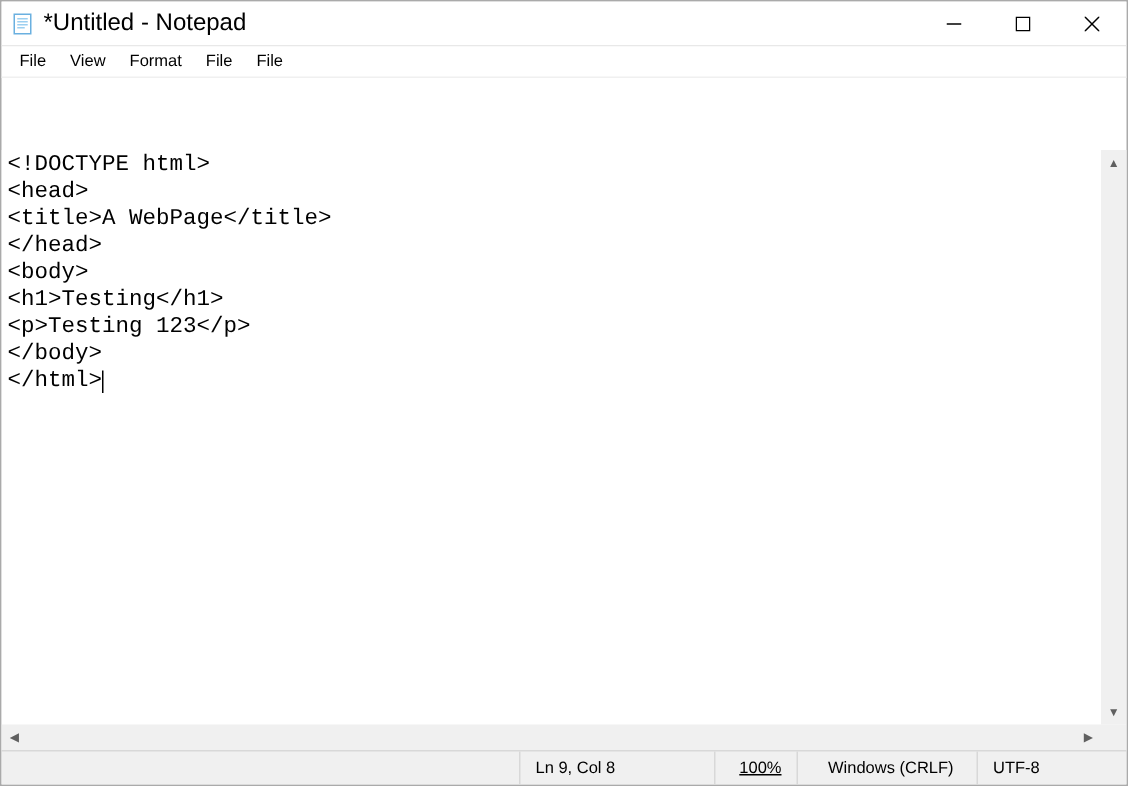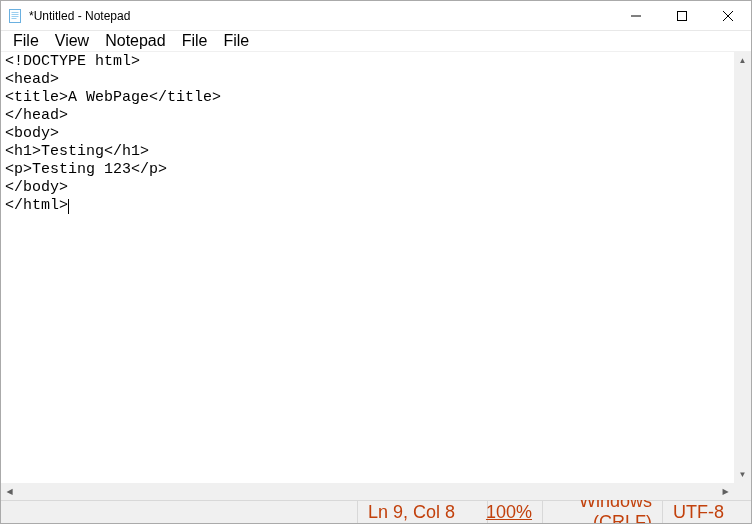--- a/index.html
+++ b/index.html
@@ -29,21 +29,21 @@
     .titlebar-icon {
       width: 16px;
       height: 16px;
       margin-right: 6px;
       display: flex;
       align-items: center;
       justify-content: center;
     }
     .titlebar-title {
       flex: 0 0 auto;
-      font-size: 12px;
+      font-size: 16px;
       color: #000;
     }
     .titlebar-spacer {
       flex: 1;
     }
     .titlebar-controls {
       display: flex;
       height: 100%;
     }
     .titlebar-btn {
@@ -57,32 +57,33 @@
     .titlebar-btn svg {
       display: block;
     }
     .menubar {
       height: 21px;
       background: #ffffff;
       display: flex;
       align-items: center;
       padding: 0 4px;
       border-bottom: 1px solid #f0f0f0;
-      font-size: 16px;
+      font-size: 11px;
     }
     .menubar-item {
       padding: 2px 8px;
       color: #000;
       cursor: default;
     }
     .editor-area {
       flex: 1;
       position: relative;
       background: #ffffff;
       overflow: hidden;
+      margin-top: 48px;
     }
     .editor-content {
       position: absolute;
       top: 0;
       left: 0;
       right: 17px;
       bottom: 17px;
       padding: 1px 4px;
       font-family: Consolas, "Courier New", monospace;
       font-size: 15px;
@@ -137,37 +138,37 @@
       justify-content: center;
       color: #606060;
       font-size: 8px;
     }
     .statusbar {
       height: 23px;
       background: #f0f0f0;
       border-top: 1px solid #d8d8d8;
       display: flex;
       align-items: stretch;
-      font-size: 18px;
-      color: #c2410c;
+      font-size: 11px;
+      color: #000000;
       text-align: right;
     }
     .status-cell {
       border-left: 1px solid #d8d8d8;
       display: flex;
       align-items: center;
       padding: 0 10px;
     }
     .status-spacer {
       flex: 1;
     }
     .status-lncol { width: 130px; }
     .status-zoom { width: 55px; justify-content: flex-end; text-decoration: underline; }
     .status-eol { width: 120px; padding-left: 20px; }
-    .status-enc { width: 89px; }
+    .status-enc { width: 100px; }
   </style>
 </head>
 <body>
 
 <div class="titlebar">
   <span class="titlebar-icon">
     <svg width="16" height="16" viewBox="0 0 16 16">
       <rect x="2.5" y="1.5" width="11" height="13" fill="#ffffff" stroke="#6ab0e0" stroke-width="1"></rect>
       <line x1="4.5" y1="4.5" x2="11.5" y2="4.5" stroke="#9ccff0"></line>
       <line x1="4.5" y1="6.5" x2="11.5" y2="6.5" stroke="#9ccff0"></line>
@@ -193,21 +194,21 @@
           <line x1="0" y1="0" x2="10" y2="10" stroke="#000" stroke-width="1"></line>
           <line x1="10" y1="0" x2="0" y2="10" stroke="#000" stroke-width="1"></line>
         </svg>
     </div>
   </div>
 </div>
 
 <div class="menubar">
   <span class="menubar-item">File</span>
   <span class="menubar-item">View</span>
-  <span class="menubar-item">Notepad</span>
+  <span class="menubar-item">Format</span>
   <span class="menubar-item">File</span>
   <span class="menubar-item">File</span>
 </div>
 
 <div class="editor-area">
   <div class="editor-content" id="editor-content">&lt;!DOCTYPE html&gt;
 &lt;head&gt;
 &lt;title&gt;A WebPage&lt;/title&gt;
 &lt;/head&gt;
 &lt;body&gt;

